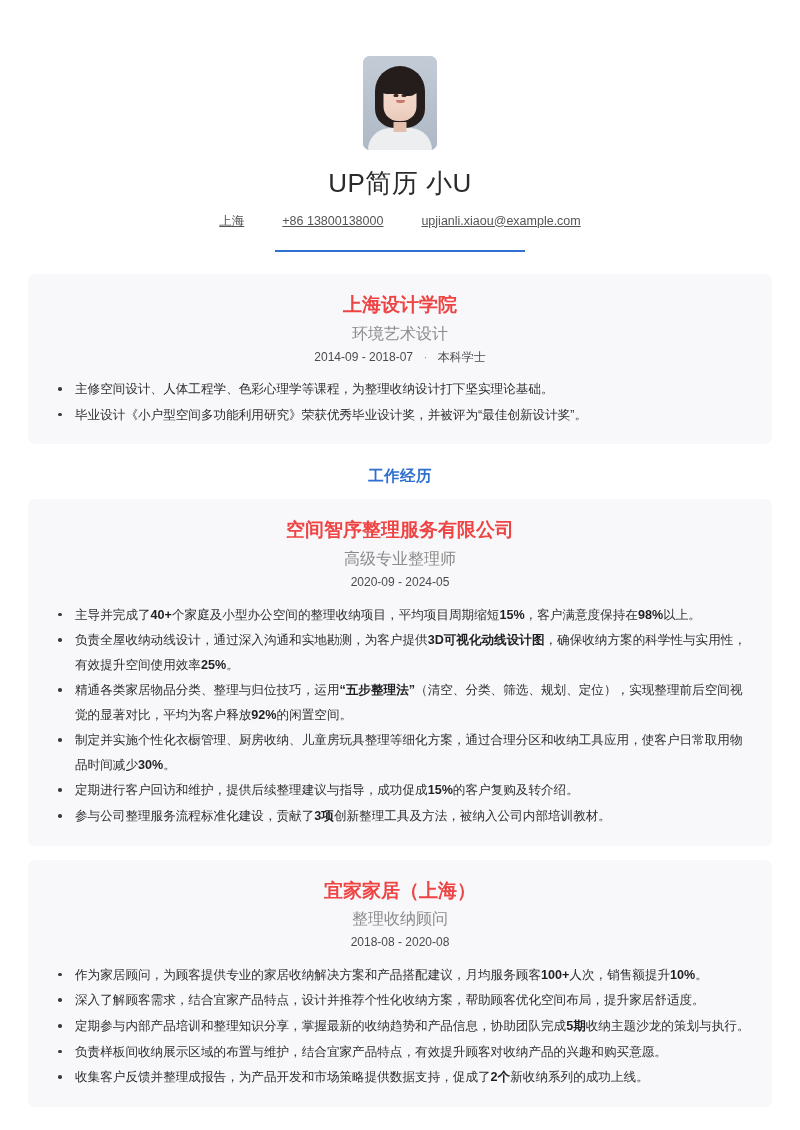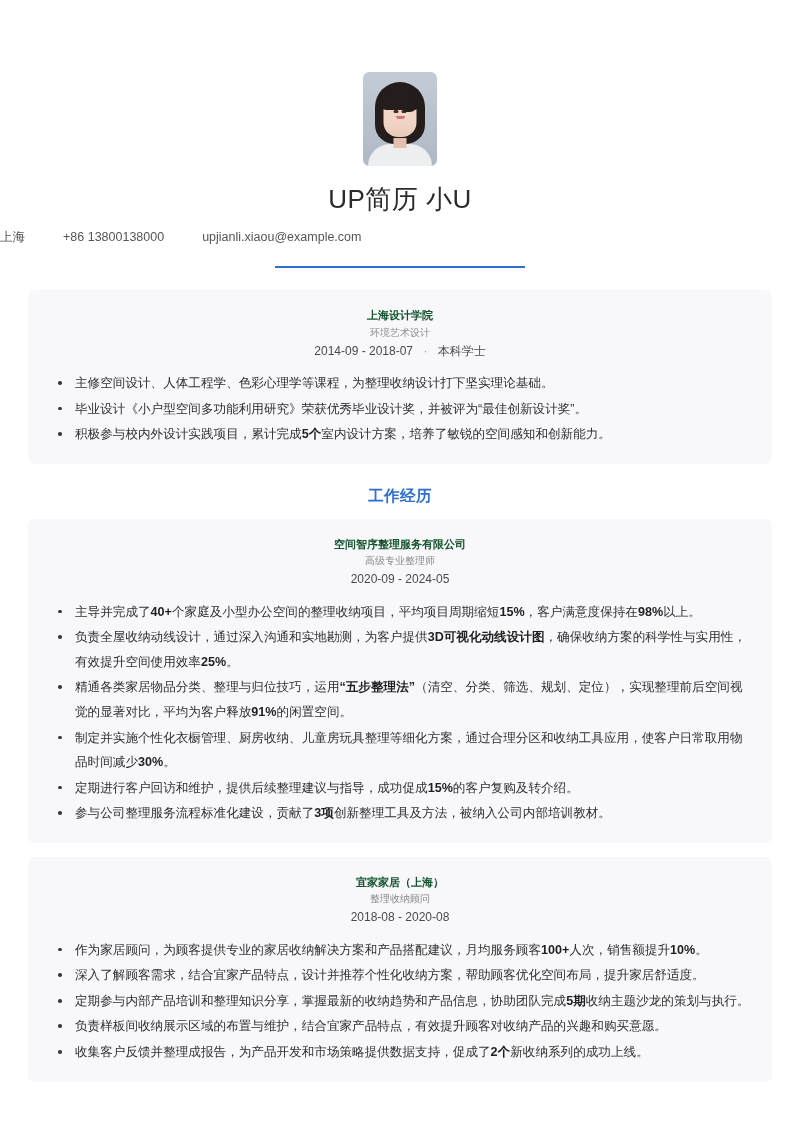--- a/index.html
+++ b/index.html
@@ -11,21 +11,21 @@
   body {
     background: #ffffff;
     font-family: "Liberation Sans", "DejaVu Sans", sans-serif;
     color: #333333;
     -webkit-font-smoothing: antialiased;
   }
 
   .page {
     width: 800px;
     min-height: 1130px;
-    padding: 16px 0 0 0;
+    padding: 0 0 0 0;
     position: relative;
   }
 
   
   .header {
     padding-top: 56px;
     text-align: center;
   }
   .photo-wrap {
     width: 74px;
@@ -137,24 +137,25 @@
     font-weight: 400;
     color: #2b2b2b;
     letter-spacing: 0.5px;
     line-height: 1.25;
   }
   .contact {
     margin-top: 13px;
     font-size: 12.5px;
     color: #555555;
     display: flex;
-    justify-content: flex-start;
+    justify-content: center;
     align-items: baseline;
     gap: 38px;
     line-height: 1.4;
+    text-decoration: underline;
   }
   .divider {
     width: 250px;
     height: 2px;
     background: #2f6fd0;
     margin: 20px auto 0 auto;
   }
 
   
   .section {
@@ -171,27 +172,27 @@
   .card {
     margin: 0 28px;
     background: #f8f8fb;
     border-radius: 7px;
     padding: 17px 18px 16px 18px;
   }
   .card + .card { margin-top: 14px; }
 
   .entry-head { text-align: center; }
   .org {
-    font-size: 11px;
+    font-size: 19px;
     font-weight: bold;
-    color: #14532d;
+    color: #ef4444;
     line-height: 1.5;
   }
   .role {
-    font-size: 10px;
+    font-size: 16px;
     color: #8b8b8b;
     line-height: 1.7;
   }
   .meta {
     font-size: 12px;
     color: #4a4a4a;
     line-height: 1.8;
   }
   .meta .dot {
     color: #9a9a9a;
@@ -261,38 +262,37 @@
         <div class="role">环境艺术设计</div>
         <div class="meta">
           <span>2014-09 - 2018-07</span>
           <span class="dot">·</span>
           <span>本科学士</span>
         </div>
       </div>
       <ul class="bullets">
           <li>主修空间设计、人体工程学、色彩心理学等课程，为整理收纳设计打下坚实理论基础。</li>
           <li>毕业设计《小户型空间多功能利用研究》荣获优秀毕业设计奖，并被评为“最佳创新设计奖”。</li>
-          <li>积极参与校内外设计实践项目，累计完成<b>5个</b>室内设计方案，培养了敏锐的空间感知和创新能力。</li>
         </ul>
     </div>
   </div>
 
   <div class="section">
     <div class="section-title">工作经历</div>
 
     <div class="card">
       <div class="entry-head">
         <div class="org">空间智序整理服务有限公司</div>
         <div class="role">高级专业整理师</div>
         <div class="meta">2020-09 - 2024-05</div>
       </div>
       <ul class="bullets">
           <li>主导并完成了<b>40+</b>个家庭及小型办公空间的整理收纳项目，平均项目周期缩短<b>15%</b>，客户满意度保持在<b>98%</b>以上。</li>
           <li>负责全屋收纳动线设计，通过深入沟通和实地勘测，为客户提供<b>3D可视化动线设计图</b>，确保收纳方案的科学性与实用性，有效提升空间使用效率<b>25%</b>。</li>
-          <li>精通各类家居物品分类、整理与归位技巧，运用<b>“五步整理法”</b>（清空、分类、筛选、规划、定位），实现整理前后空间视觉的显著对比，平均为客户释放<b>91%</b>的闲置空间。</li>
+          <li>精通各类家居物品分类、整理与归位技巧，运用<b>“五步整理法”</b>（清空、分类、筛选、规划、定位），实现整理前后空间视觉的显著对比，平均为客户释放<b>92%</b>的闲置空间。</li>
           <li>制定并实施个性化衣橱管理、厨房收纳、儿童房玩具整理等细化方案，通过合理分区和收纳工具应用，使客户日常取用物品时间减少<b>30%</b>。</li>
           <li>定期进行客户回访和维护，提供后续整理建议与指导，成功促成<b>15%</b>的客户复购及转介绍。</li>
           <li>参与公司整理服务流程标准化建设，贡献了<b>3项</b>创新整理工具及方法，被纳入公司内部培训教材。</li>
         </ul>
     </div>
 
     <div class="card">
       <div class="entry-head">
         <div class="org">宜家家居（上海）</div>
         <div class="role">整理收纳顾问</div>

